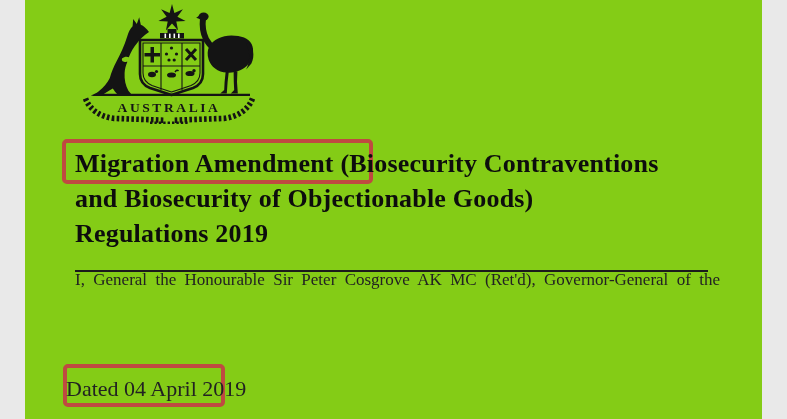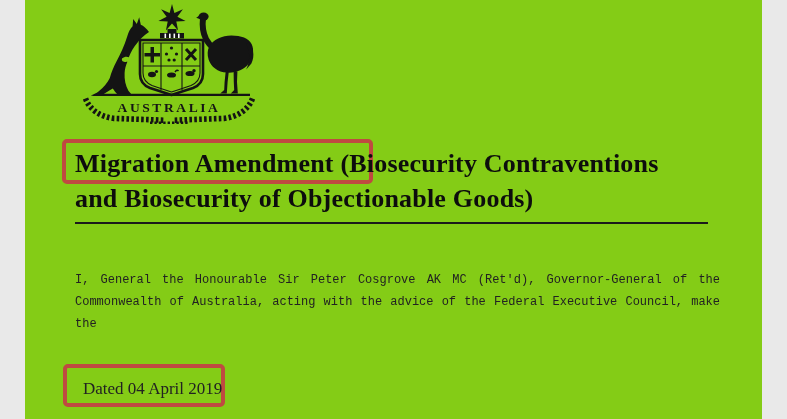--- a/index.html
+++ b/index.html
@@ -5,35 +5,35 @@
   html,body{margin:0;padding:0;background:#e9e9e9;}
   .screen{
     position:relative;width:737px;height:419px;background:#84cc16;
     font-family:"Liberation Serif",serif;overflow:hidden;margin:0 auto;
     color:#1e1e1e;
   }
   .emblem{position:absolute;left:55px;top:2px;width:185px;height:122px;}
   .emblem svg{display:block;width:100%;height:100%;}
 
   .title{
-    position:absolute;left:50px;top:146px;width:633px;margin:0;padding:0 0 6px 0;
+    position:absolute;left:50px;top:146px;width:633px;margin:0;padding:0 0 19px 0;
     font-size:26px;line-height:35px;font-weight:bold;color:#0d0d0d;
     border-bottom:2px solid #1b1b1b;letter-spacing:.2px;
   }
   .tline{display:block;white-space:nowrap;}
 
   .body-text{
     position:absolute;left:50px;top:269px;width:645px;
-    font-size:12px;line-height:22px;color:#222;font-family:Liberation Mono, monospace;
+    font-size:17px;line-height:22px;color:#222;
   }
   .bline{display:block;}
   .bline.just{text-align:justify;text-align-last:justify;}
 
   .dated{
-    position:absolute;left:58px;top:378px;font-size:17px;line-height:21px;color:#222;
+    position:absolute;left:41px;top:378px;font-size:22px;line-height:21px;color:#222;
   }
 
   .annotation-box{
     position:absolute;border:4px solid #bf4a41;border-radius:5px;background:transparent;
     box-sizing:border-box;
   }
   .annotation-box-title{left:37px;top:139px;width:311px;height:45px;}
   .annotation-box-dated{left:38px;top:364px;width:162px;height:43px;}
 </style>
 </head>
@@ -111,24 +111,24 @@
         <text x="89" y="109.5" text-anchor="middle" font-family="Liberation Serif, serif" font-size="13.5" font-weight="bold" letter-spacing="2.6" fill="#141414">AUSTRALIA</text>
       </g>
     </svg>
   </div>
 
   <div class="annotation-box annotation-box-title"></div>
 
   <h1 class="title">
     <span class="tline">Migration Amendment (Biosecurity Contraventions</span>
     <span class="tline">and Biosecurity of Objectionable Goods)</span>
+    <span class="tline">Regulations 2019</span>
   </h1>
 
   <div class="body-text">
     <span class="bline just">I, General the Honourable Sir Peter Cosgrove AK MC (Ret'd), Governor-General of the</span>
-    <span class="bline just">Commonwealth of Australia, acting with the advice of the Federal Executive Council, make the</span>
   </div>
 
   <div class="annotation-box annotation-box-dated"></div>
 
   <div class="dated">Dated 04 April 2019</div>
 
 </div>
 
 </body></html>

